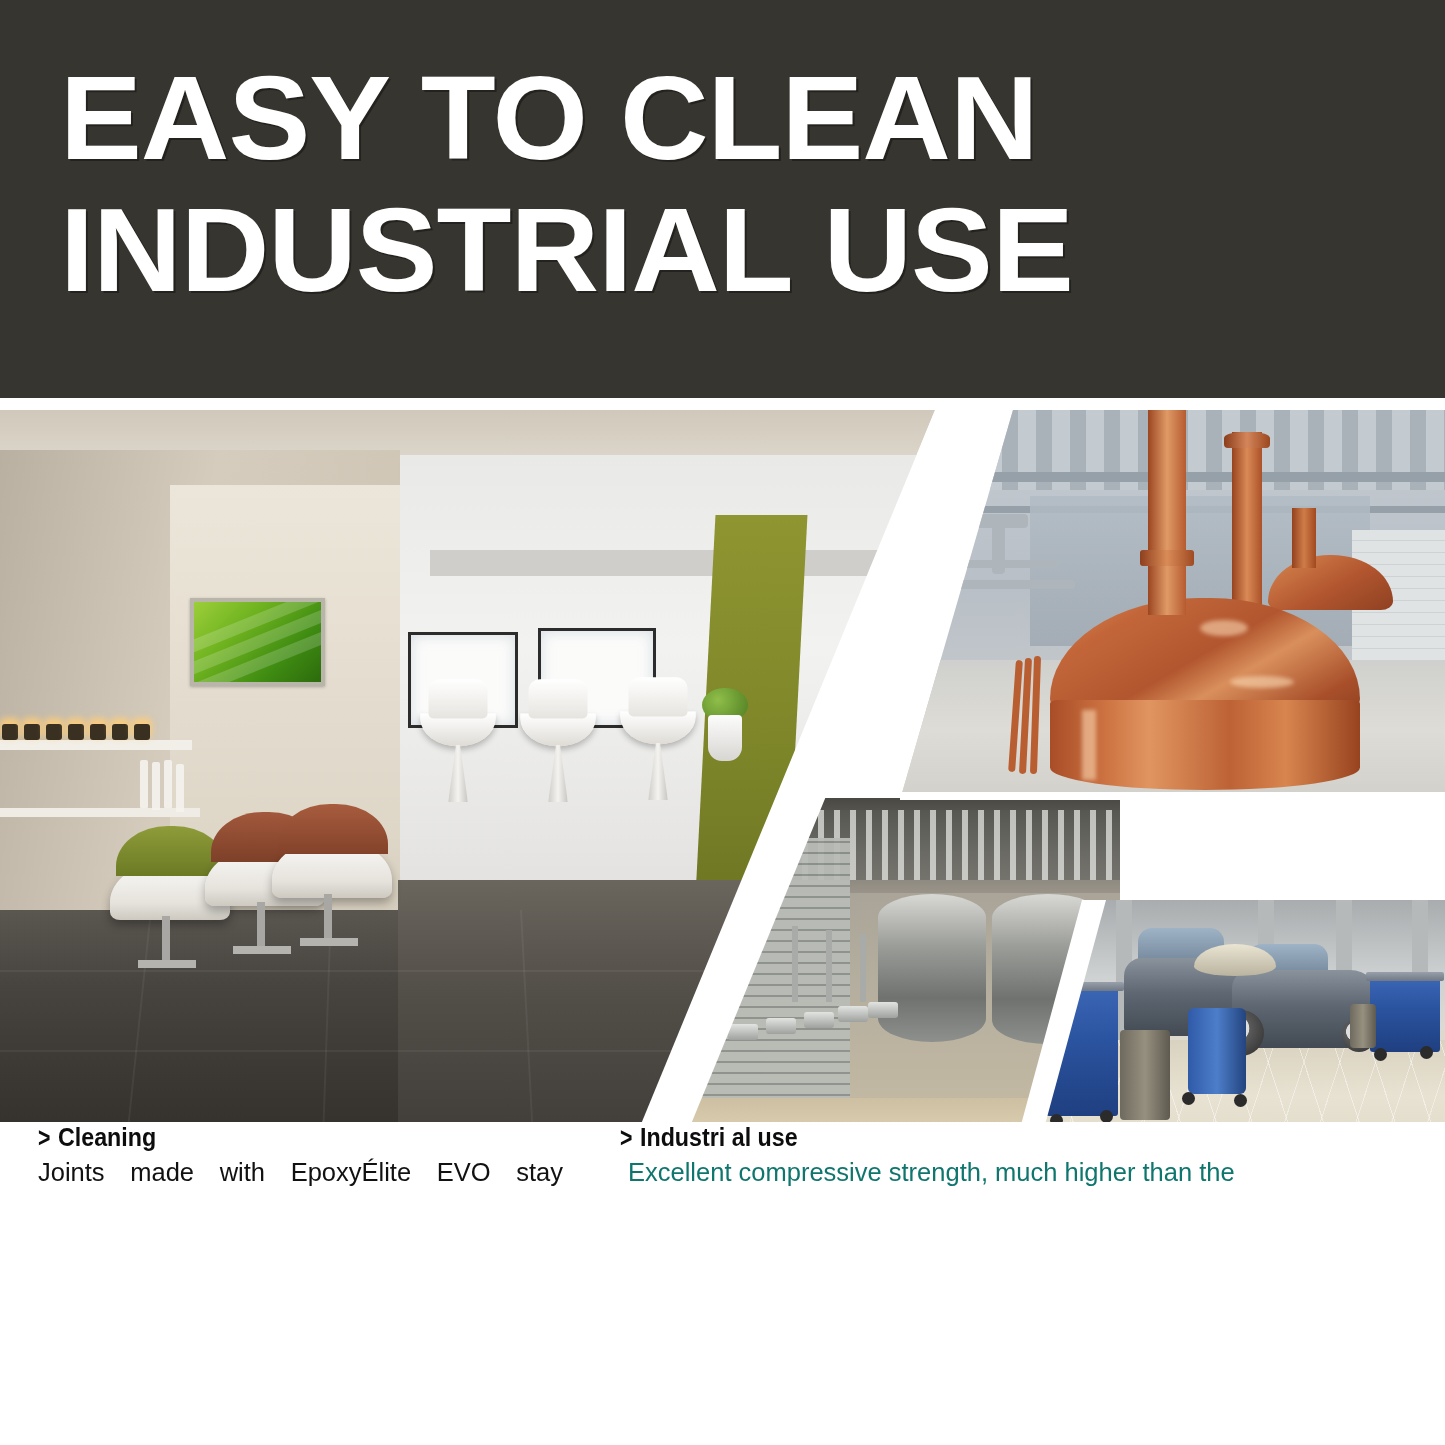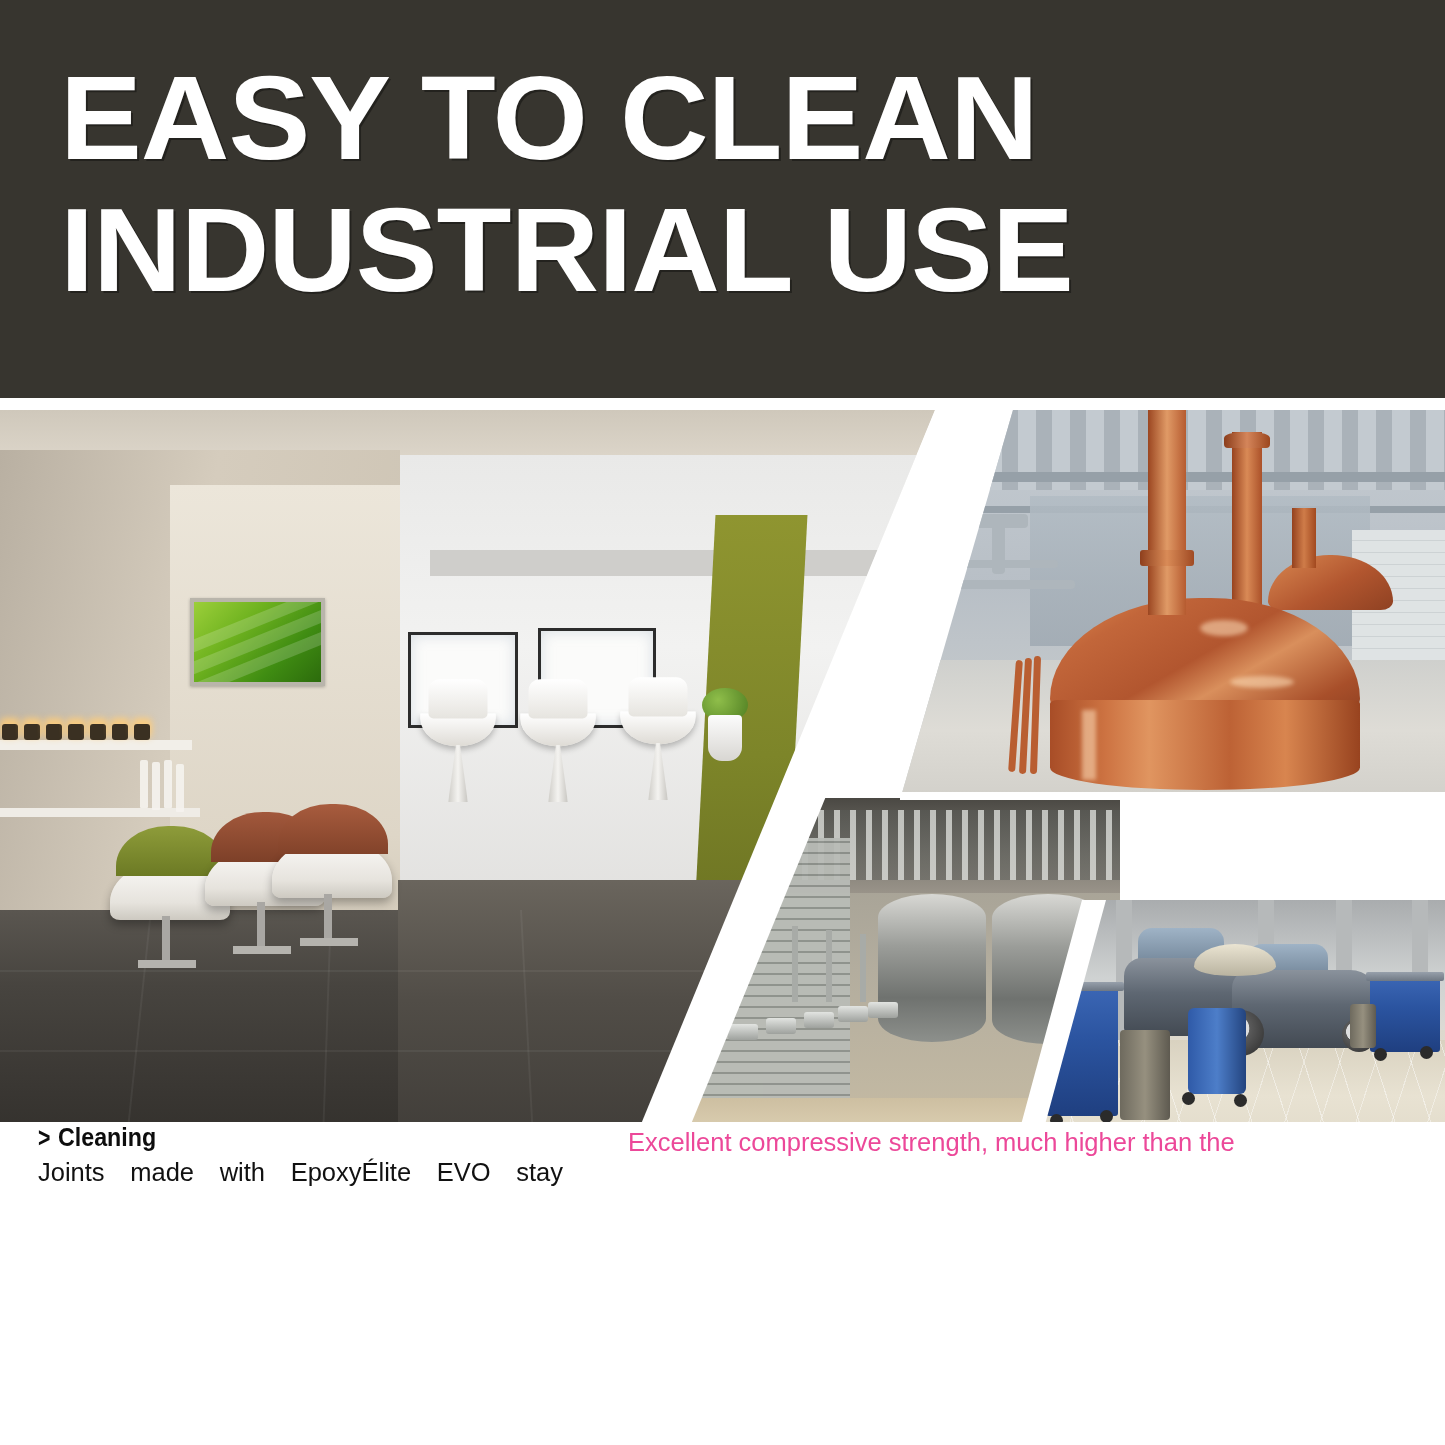--- a/index.html
+++ b/index.html
@@ -229,21 +229,21 @@
 
   .heading { font-family:"Liberation Sans", sans-serif; font-weight:bold;
     font-size:25px; line-height:30px; color:#0d0d0d; white-space:nowrap; }
   .heading .chev { display:inline-block; font-weight:bold; margin-right:5px;
     transform:scaleX(.85) scaleY(1.12); transform-origin:left center; }
   .heading .htxt { display:inline-block; transform:scaleX(.93); transform-origin:left center; }
 
   .body-l { font-family:"Liberation Sans", sans-serif; font-size:25.5px; line-height:32.5px;
     color:#111; text-align:justify; margin-top:4px; width:525px; }
   .body-r { font-family:"Liberation Sans", sans-serif; font-size:25.5px; line-height:32.5px;
-    color:#ec4899; text-align:justify; margin-top:4px; width:782px; text-indent:8px; }
+    color:#0f766e; text-align:justify; margin-top:4px; width:782px; text-indent:8px; }
 </style>
 </head>
 <body>
 
 <div id="page">
 
   <div class="banner">
     <div class="banner-inner">
       <div class="banner-line">EASY TO CLEAN</div>
       <div class="banner-line">INDUSTRIAL USE</div>
@@ -432,17 +432,18 @@
   </div>
 
   <div class="textzone">
 
     <div class="col col-left">
       <div class="heading"><span class="chev">&gt;</span><span class="htxt">Cleaning</span></div>
       <div class="body-l">Joints made with EpoxyÉlite EVO stay strength good for longer because they are easy to clean, with excellent water repellency and do not absorb any kind of stain, even the toughest industrial stains.</div>
     </div>
 
     <div class="col col-right">
+      <div class="heading"><span class="chev">&gt;</span><span class="htxt">Industri al use</span></div>
       <div class="body-r">Excellent compressive strength, much higher than the</div>
     </div>
 
   </div>
 </div>
 
 </body></html>

